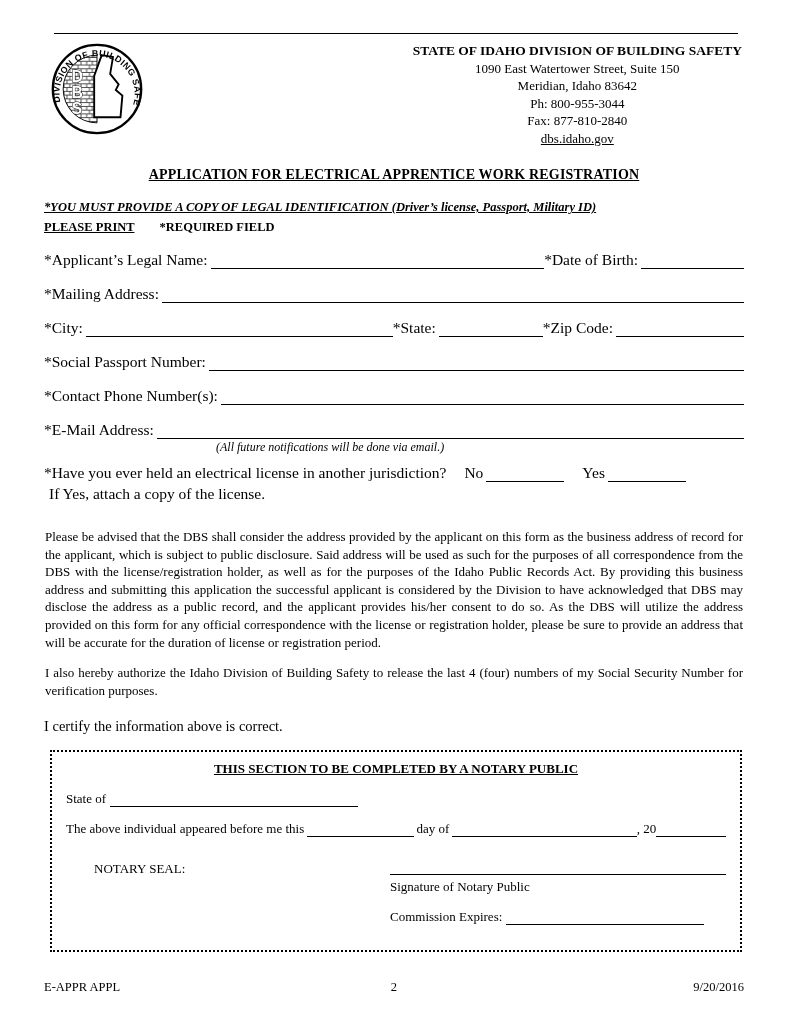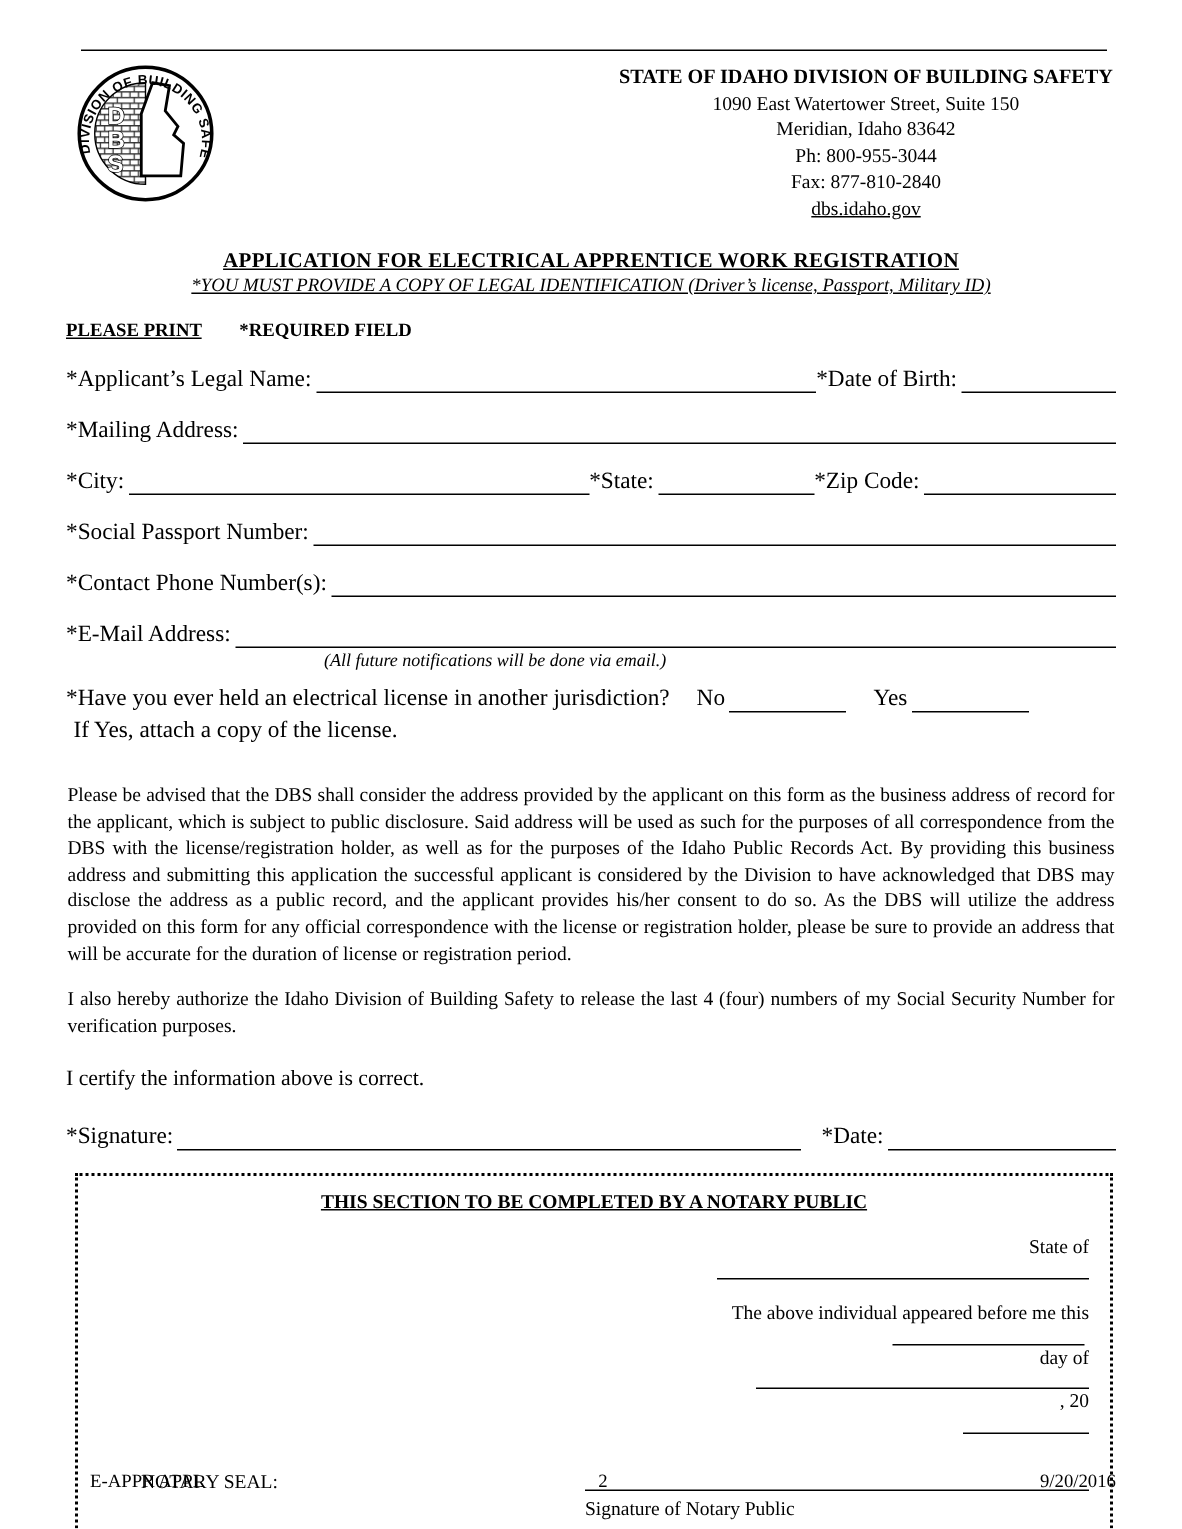--- a/index.html
+++ b/index.html
@@ -15,22 +15,22 @@
     overflow: hidden;
   }
   .top-rule { margin: 33px 6px 0 10px; border-top: 1px solid #000; }
   .header { display: flex; justify-content: space-between; align-items: flex-start; margin-top: 8px; padding: 0 2px; }
   .logo { width: 94px; height: 94px; margin-left: 4px; flex: 0 0 auto; }
   .seal-letter { font-size: 17px; font-weight: bold; fill: #fff; stroke: #000; stroke-width: 1; paint-order: stroke; font-family: "Liberation Sans", sans-serif; }
   .header-contact { text-align: center; font-size: 13px; line-height: 17.5px; }
   .org-name { font-weight: bold; font-size: 13.5px; }
   .website { text-decoration: underline; cursor: pointer; }
   .doc-title { margin-top: 20px; text-align: center; font-weight: bold; font-size: 14px; text-decoration: underline; letter-spacing: .2px; }
-  .id-notice { text-align: center; font-weight: normal; font-style: italic; font-size: 12.5px; text-decoration: underline; }
-  .print-row { margin-top: 15px; font-size: 12.5px; font-weight: bold; }
+  .id-notice { margin-top: 17px; font-weight: bold; font-style: italic; font-size: 12.5px; text-decoration: underline; }
+  .print-row { margin-top: 5px; font-size: 12.5px; font-weight: bold; }
   .please-print { text-decoration: underline; }
   .required-field { margin-left: 22px; }
   .fields { margin-top: 6px; }
   .field-row { display: flex; align-items: flex-end; margin-top: 16px; font-size: 15.5px; }
   .lbl { white-space: nowrap; }
   .blank { border-bottom: 1px solid #000; height: 1.05em; margin-left: 3px; }
   .grow { flex: 1 1 auto; }
   .w-dob { width: 103px; }
   .w-state { width: 104px; }
   .w-zip { width: 128px; }
@@ -40,35 +40,35 @@
   .question-row { margin-top: 9px; text-align: center; }
   .if-yes { margin-top: 3px; font-size: 15.5px; padding-left: 5px; }
   .para { margin-top: 25px; font-size: 13px; line-height: 17.6px; text-align: justify; padding: 0 1px; }
   .para2 { margin-top: 13px; }
   .certify { margin-top: 19px; font-size: 14.5px; }
   .sig-row { margin-top: 21px; font-size: 15.5px; }
   .w-sigdate { width: 152px; }
   .sig-gap { margin-left: 14px; }
   .notary-box { margin: 15px 2px 0 6px; border: 2px dotted #000; padding: 9px 14px 25px 14px; font-size: 13px; }
   .notary-title { text-align: center; font-weight: bold; text-decoration: underline; font-size: 13px; }
-  .notary-row { display: flex; align-items: flex-end; margin-top: 14px; flex-direction: column; }
+  .notary-row { display: flex; align-items: flex-end; margin-top: 14px; }
   .nblank { border-bottom: 1px solid #000; height: 1.05em; }
   .w-stateof { width: 248px; margin-left: 4px; }
   .w-day { width: 128px; margin-left: 3px; margin-right: 3px; }
   .w-month { width: 222px; margin-left: 3px; }
   .w-year { width: 84px; }
   .notary-bottom { display: flex; margin-top: 24px; }
   .seal-label { margin-left: 28px; flex: 0 0 296px; }
   .notary-right { flex: 1; max-width: 348px; }
   .sign-line { border-bottom: 1px solid #000; height: 14px; }
   .sign-caption { margin-top: 4px; }
   .commission-row { display: flex; align-items: flex-end; margin-top: 14px; }
   .w-commission { width: 198px; margin-left: 4px; }
   .footer { position: absolute; left: 44px; right: 44px; bottom: 24px; display: flex; font-size: 12.5px; }
-  .footer > span { flex: 1; margin-left: 16px; }
+  .footer > span { flex: 1; }
   .f-center { text-align: center; }
   .f-right { text-align: right; }
 </style>
 </head>
 <body>
 
 <div class="page">
 
   <div class="top-rule"></div>
 
@@ -158,26 +158,20 @@
       <span class="blank w-yn"></span>
     </div>
     <div class="if-yes">If Yes, attach a copy of the license.</div>
 
   </div>
 
   <div class="para">Please be advised that the DBS shall consider the address provided by the applicant on this form as the business address of record for the applicant, which is subject to public disclosure.  Said address will be used as such for the purposes of all correspondence from the DBS with the license/registration holder, as well as for the purposes of the Idaho Public Records Act. By providing this business address and submitting this application the successful applicant is considered by the Division to have acknowledged that DBS may disclose the address as a public record, and the applicant provides his/her consent to do so.  As the DBS will utilize the address provided on this form for any official correspondence with the license or registration holder, please be sure to provide an address that will be accurate for the duration of license or registration period.</div>
   <div class="para para2">I also hereby authorize the Idaho Division of Building Safety to release the last 4 (four) numbers of my Social Security Number for verification purposes.</div>
   <div class="certify">I certify the information above is correct.</div>
 
-  <div class="field-row sig-row">
-    <span class="lbl">*Signature:</span>
-    <span class="blank grow"></span>
-    <span class="lbl sig-gap">*Date:</span>
-    <span class="blank w-sigdate"></span>
-  </div>
 
   <div class="notary-box">
     <div class="notary-title">THIS SECTION TO BE COMPLETED BY A NOTARY PUBLIC</div>
 
     <div class="notary-row">
       <span class="lbl">State of</span>
       <span class="nblank w-stateof"></span>
     </div>
 
     <div class="notary-row">

